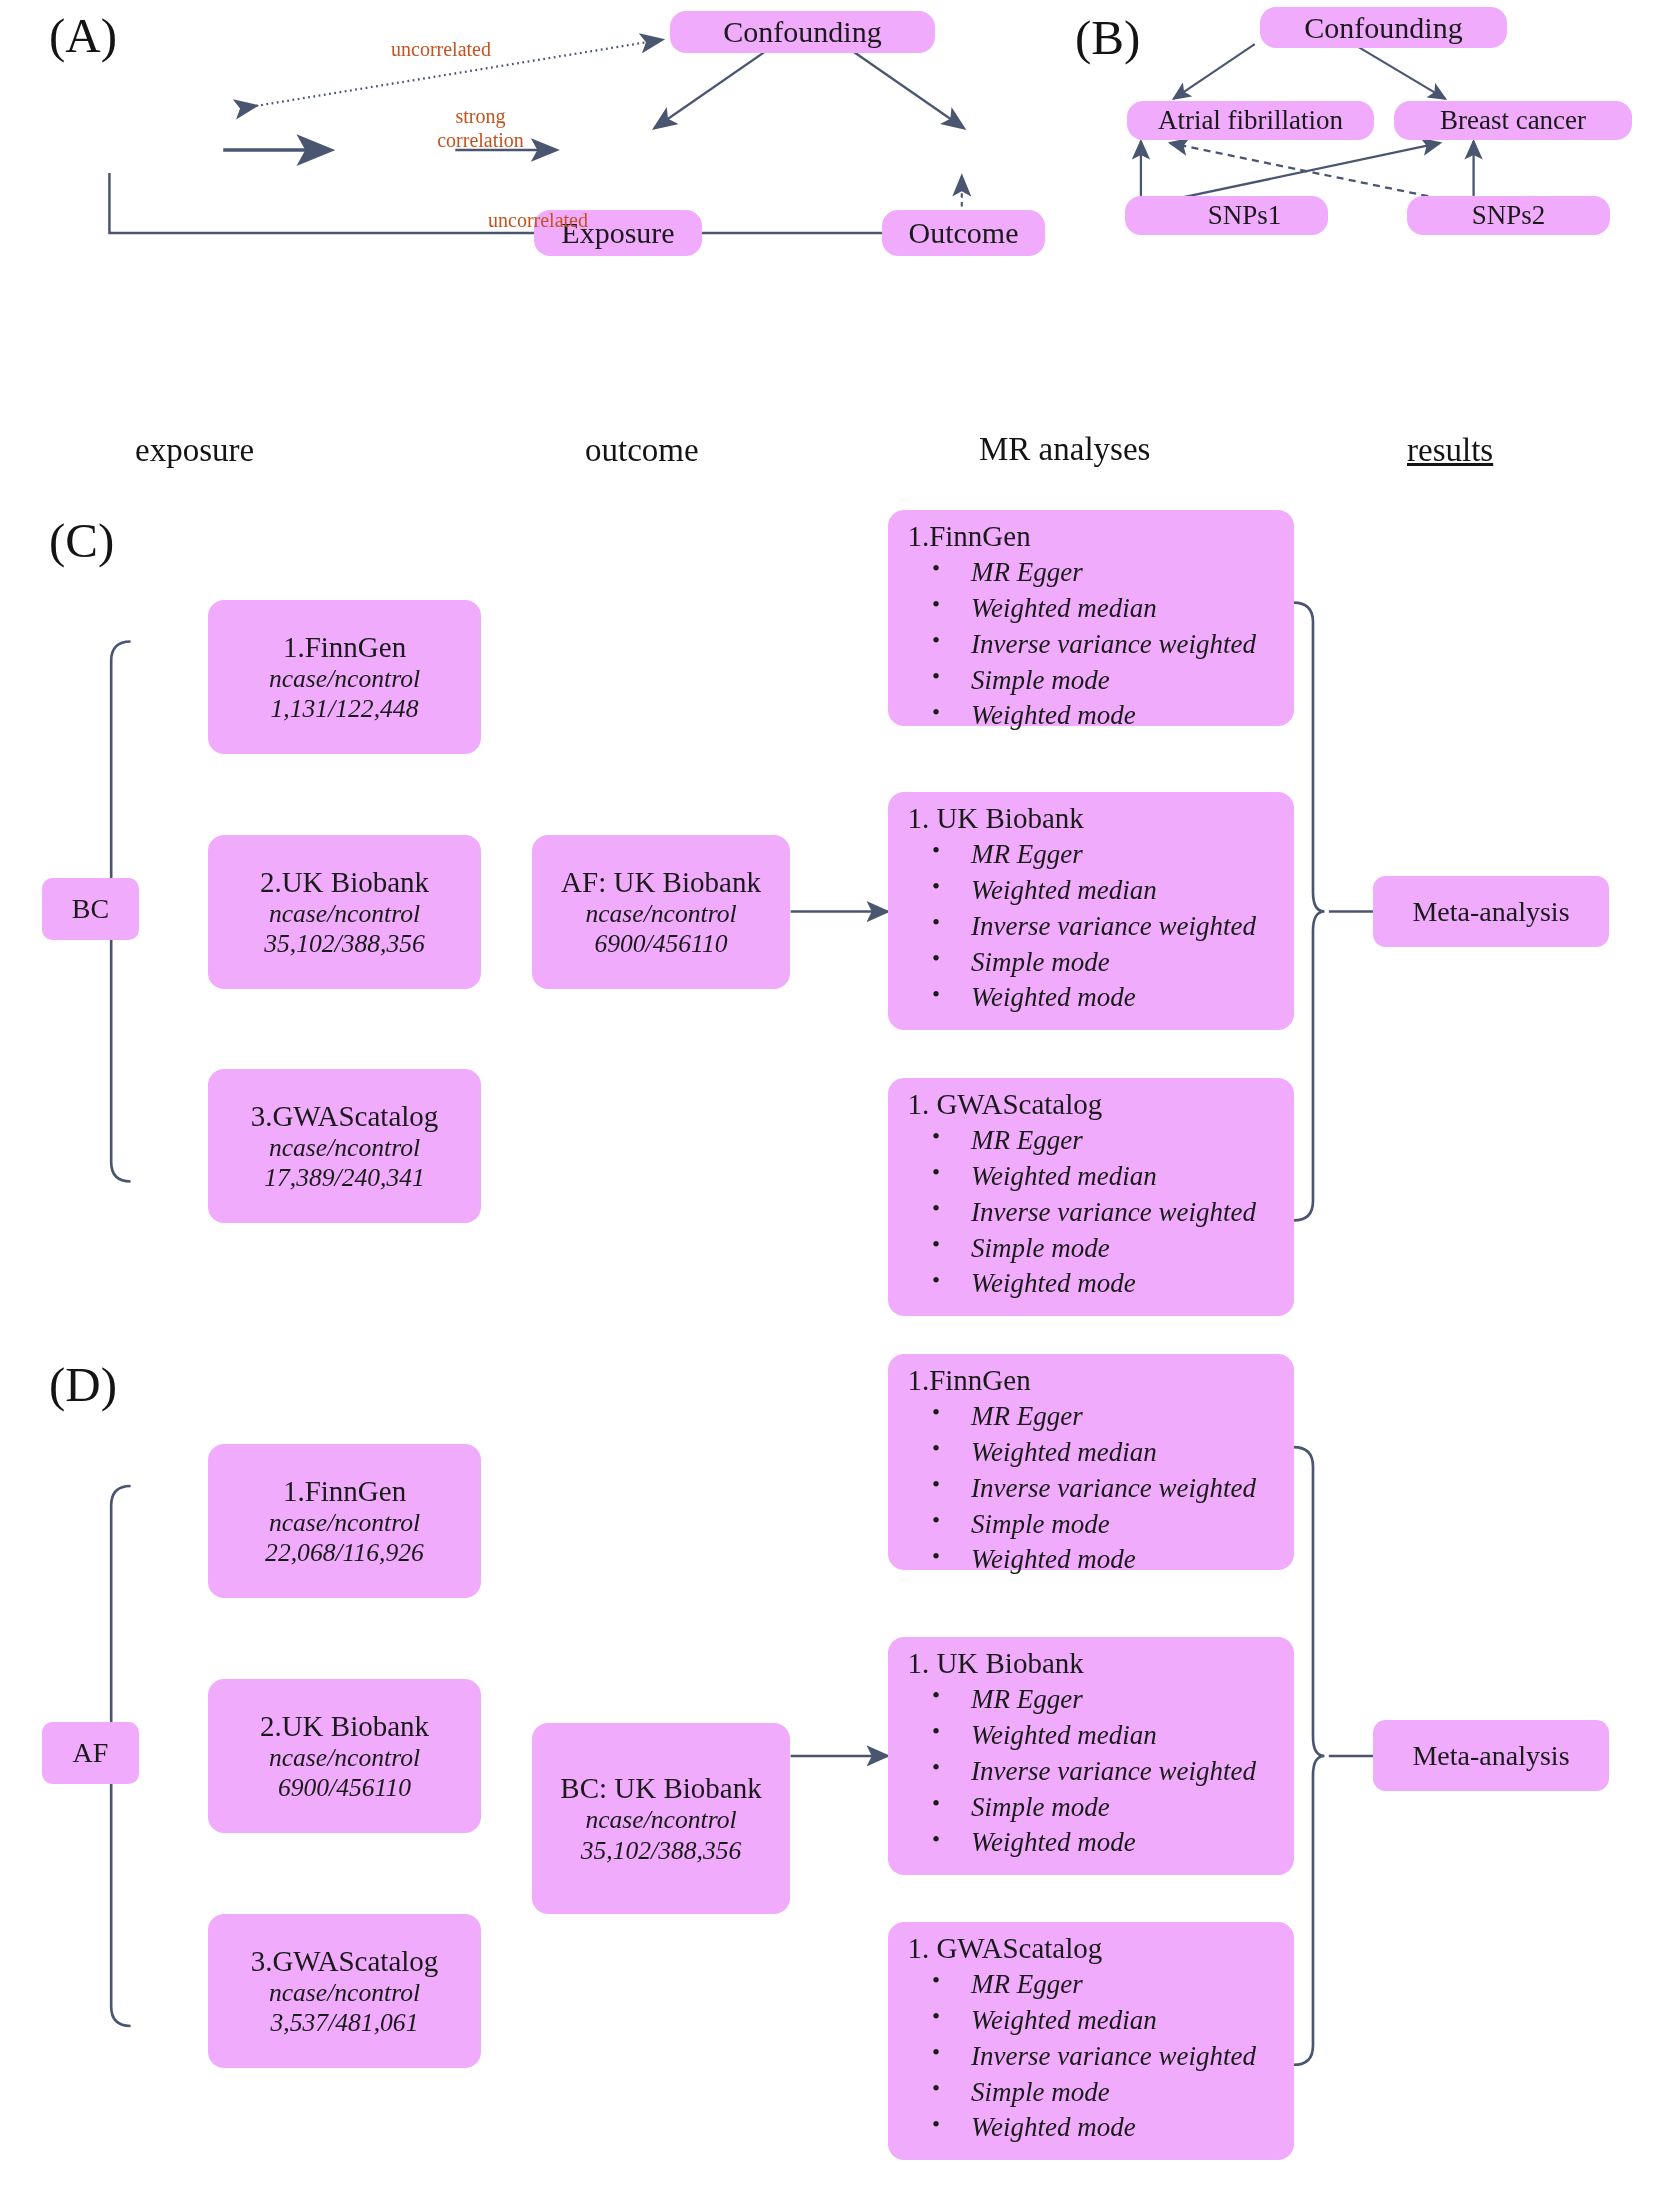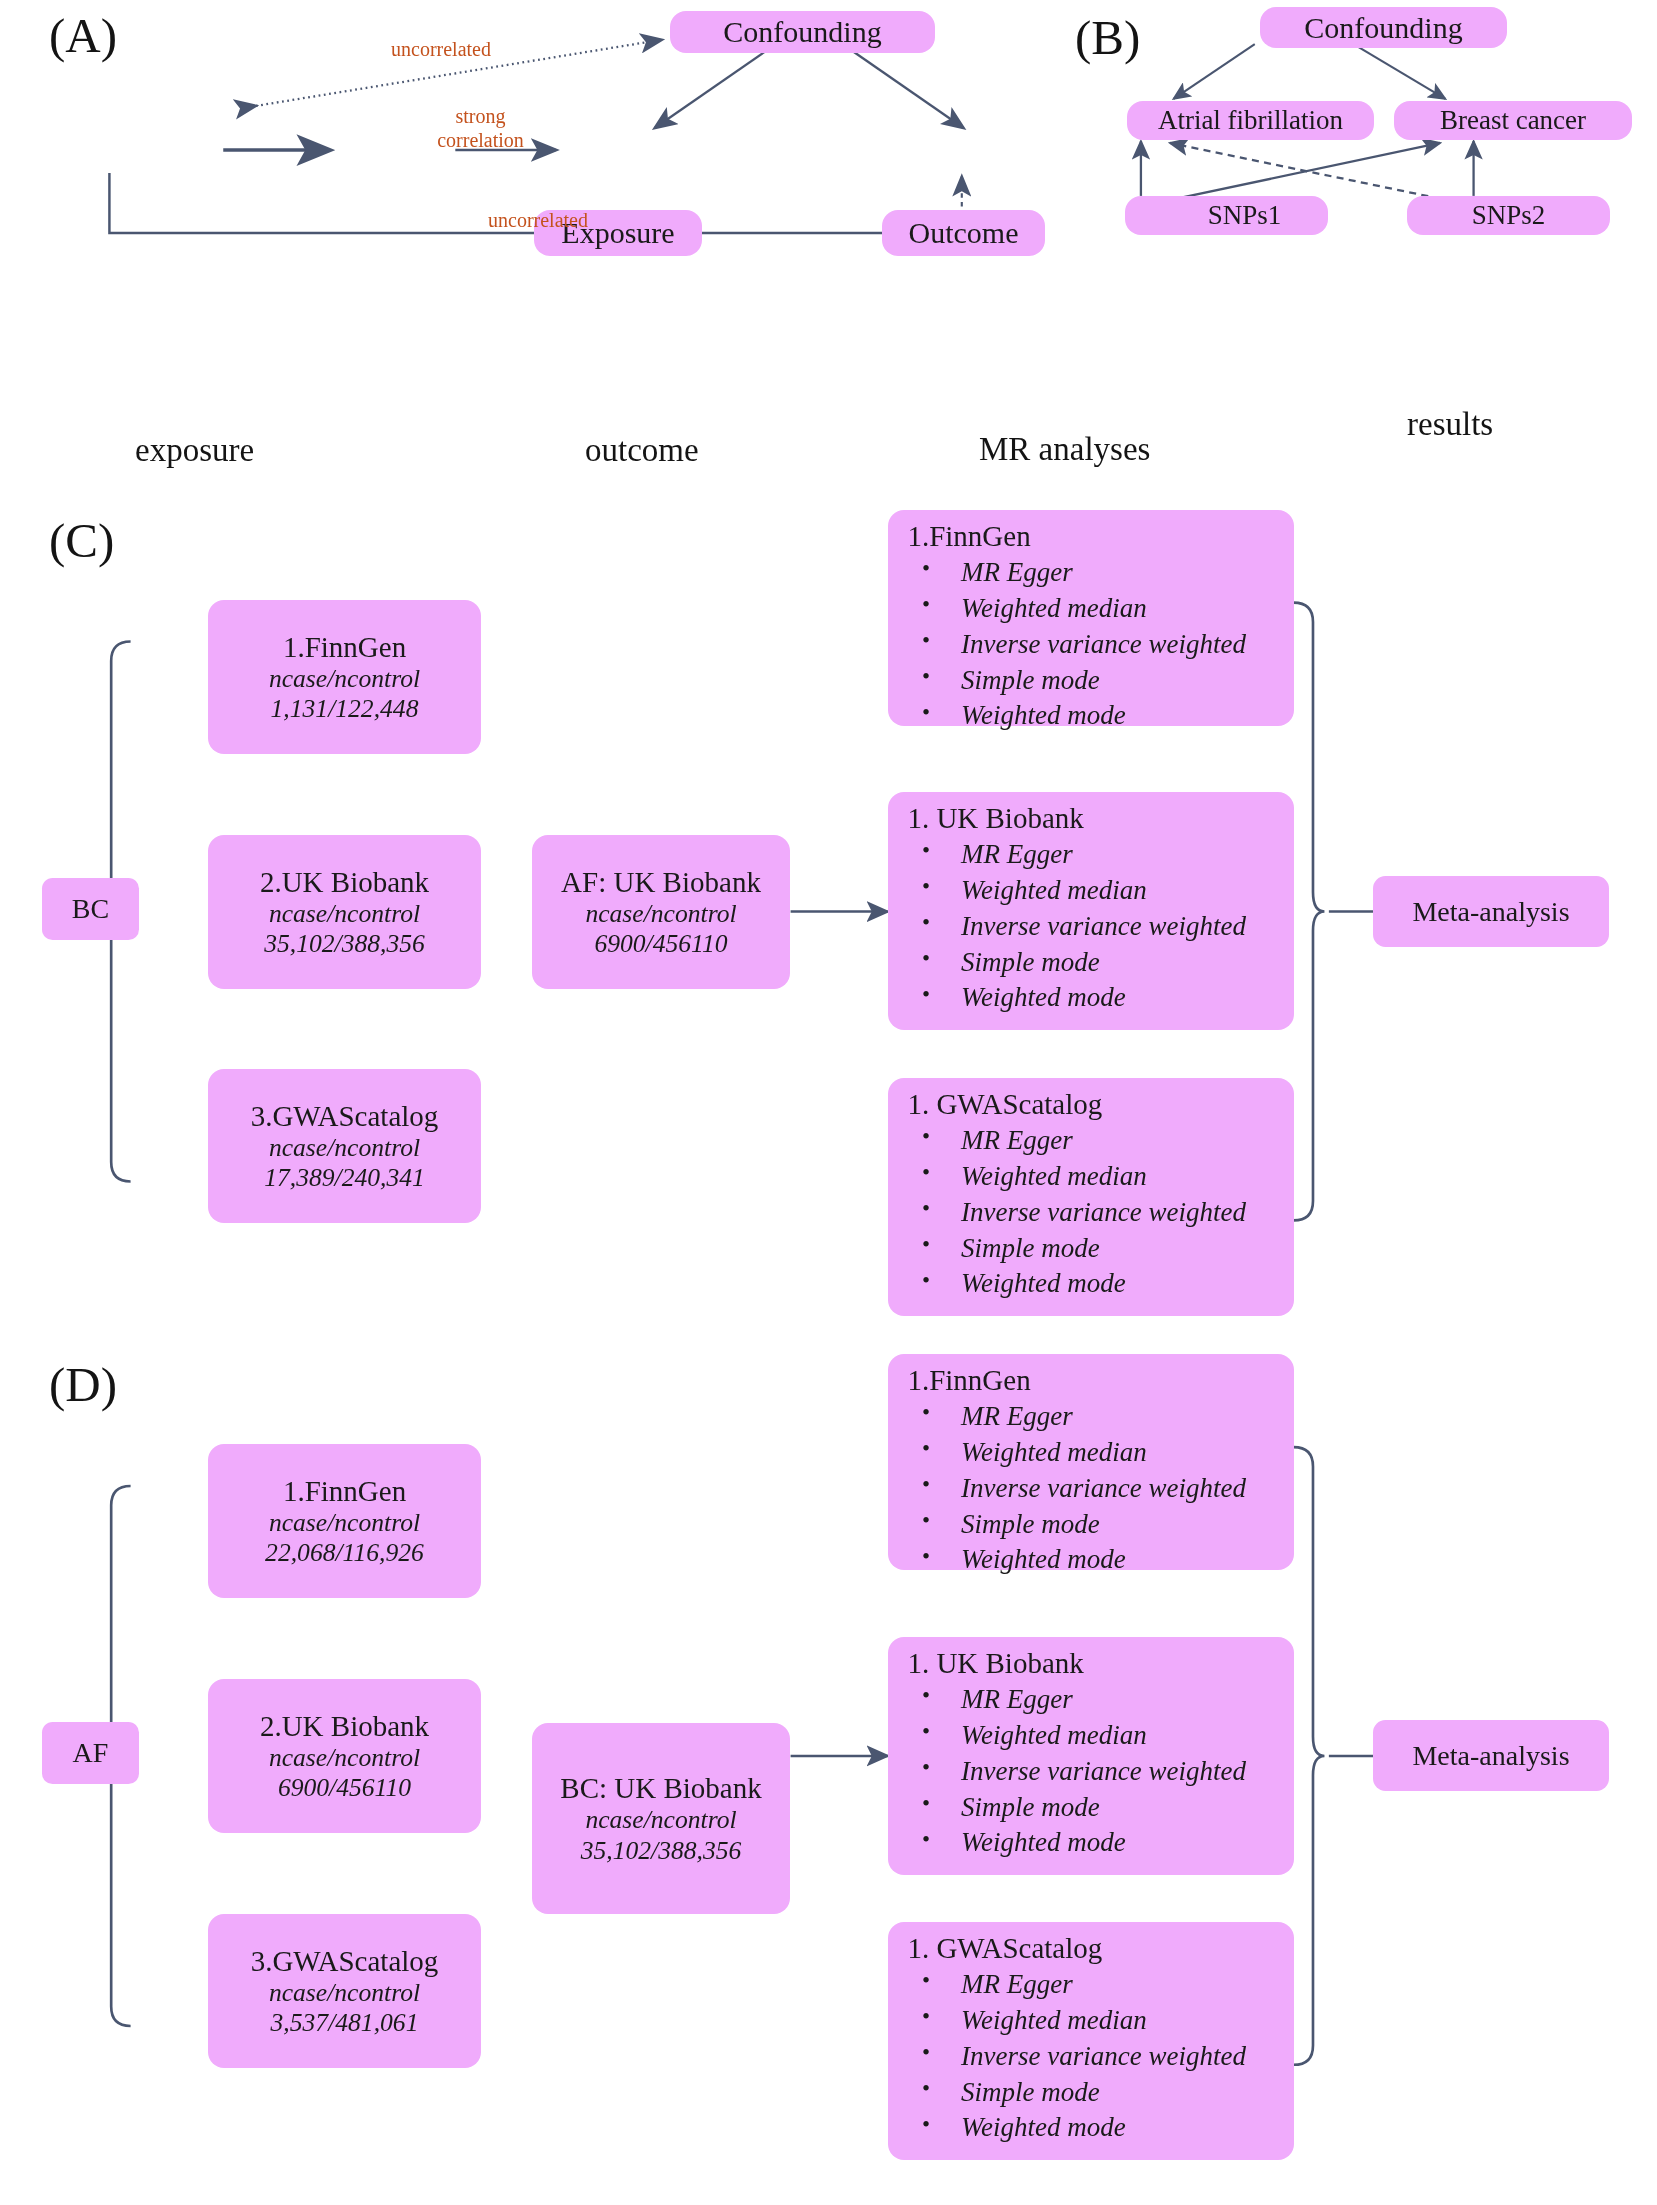--- a/index.html
+++ b/index.html
@@ -73,21 +73,21 @@
   .mini { font-size: 28px; }
 
   
   .listbox .lb-title {
     font-size: 29px;
     padding: 8.8px 0 1.8px 19.4px;
   }
   .listbox ul {
     list-style: none;
     margin: 0;
-    padding: 0 0 0 34px;
+    padding: 0 0 0 44px;
   }
   .listbox li {
     font-size: 27px;
     font-style: italic;
     line-height: 1.33;
     position: relative;
     padding-left: 39px;
     white-space: nowrap;
   }
   .listbox li::before {
@@ -235,21 +235,21 @@
     <span>SNPs1</span>
   </div>
 
   <div class="box t-node2" style="left:1407px; top:196px; width:203px; height:39px;">
     <span>SNPs2</span>
   </div>
 
   <div class="col-header" style="left:135px; top:432px;">exposure</div>
   <div class="col-header" style="left:585px; top:432px;">outcome</div>
   <div class="col-header" style="left:979px; top:431px;">MR analyses</div>
-  <div class="col-header" style="left:1407px; top:406px;">results</div>
+  <div class="col-header" style="left:1407px; top:432px;text-decoration:underline;">results</div>
 
   <div class="panel-label" style="left:49px; top:512px;">(C)</div>
 
   <div class="box mini" style="left:42px; top:878px; width:97px; height:62px; border-radius:10.6px;">
     <span>BC</span>
   </div>
 
   <div class="box" style="left:208px; top:600px; width:273px; height:154px;">
     <span class="ds-title">1.FinnGen</span>
     <span class="ds-sub">ncase/ncontrol</span>

